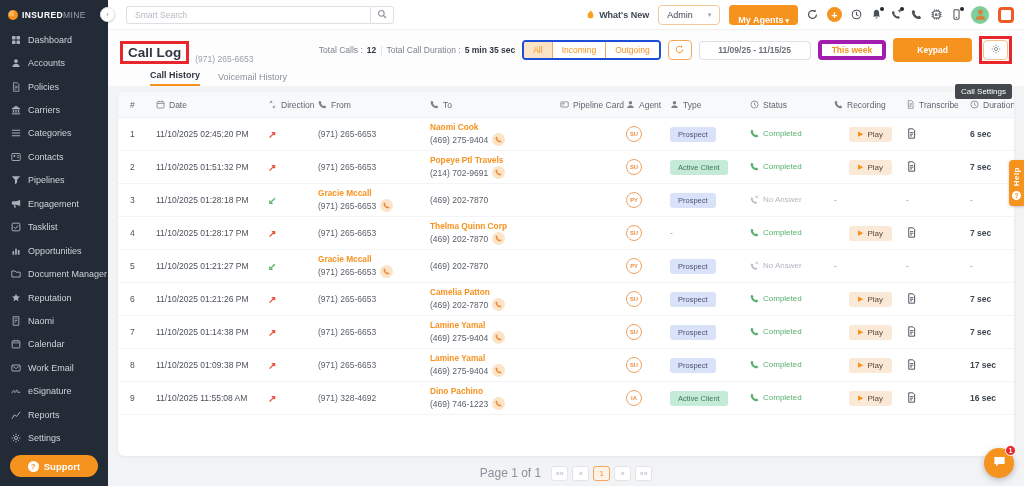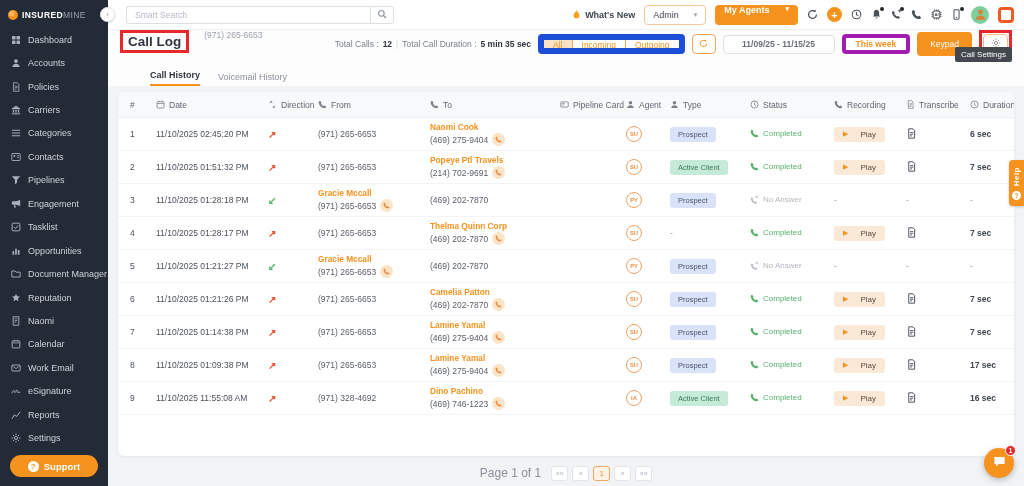--- a/index.html
+++ b/index.html
@@ -26,47 +26,47 @@
   .collapse-btn { position:absolute; left:-8px; top:7px; width:15px; height:15px; border-radius:50%; background:#fff; border:1px solid #e8eaee; box-shadow:0 1px 2px rgba(0,0,0,.18); font-size:8px; color:#8a919b; display:flex; align-items:center; justify-content:center; cursor:pointer; z-index:5; }
   .search { display:flex; height:18px; width:268px; }
   .search input { flex:1; border:1px solid #dcdfe4; border-right:none; border-radius:3px 0 0 3px; font-size:8.5px; padding:0 8px; color:#3f4652; outline:none; font-family:inherit; min-width:0; }
   .search input::placeholder { color:#b4bac2; }
   .search-btn { width:24px; border:1px solid #dcdfe4; background:#fff; border-radius:0 3px 3px 0; color:#8a919b; font-size:10px; display:flex; align-items:center; justify-content:center; cursor:pointer; }
   .topbar-right { margin-left:auto; display:flex; align-items:center; gap:9px; }
   .whats-new { display:flex; align-items:center; gap:3px; font-size:9px; font-weight:bold; color:#3f4652; cursor:pointer; }
   .flame { font-size:11px; color:#f6a21e; display:inline-flex; }
   .admin-select { height:20px; border:1px solid #f5c89a; border-radius:4px; background:#fff; font-size:9px; color:#3f4652; display:flex; align-items:center; gap:15px; padding:0 8px; cursor:pointer; font-family:inherit; }
   .caret { font-size:7px; color:#9aa1ab; }
-  .my-agents { height:20px; background:#f6921e; border:none; border-radius:4px; color:#fff; font-size:9px; font-weight:bold; display:flex; align-items:flex-start; gap:16px; padding:0 9px; cursor:pointer; font-family:inherit; }
+  .my-agents { height:20px; background:#f6921e; border:none; border-radius:4px; color:#fff; font-size:9px; font-weight:bold; display:flex; align-items:flex-end; gap:2px; padding:0 9px; cursor:pointer; font-family:inherit; }
   .my-agents .caret { color:#fff; }
   .tb-icon { position:relative; color:#4a5058; font-size:11px; display:inline-flex; cursor:pointer; }
   .tb-icon.plus { width:15px; height:15px; border-radius:50%; background:#f6921e; color:#fff; font-size:11px; align-items:center; justify-content:center; font-weight:bold; }
   .tb-icon.dot::after { content:""; position:absolute; top:-2px; right:-2px; width:4px; height:4px; border-radius:50%; background:#23282e; }
   .avatar { width:18px; height:18px; border-radius:50%; background:#7ecf9c; display:inline-flex; align-items:flex-end; justify-content:center; color:#d8833c; font-size:13px; overflow:hidden; cursor:pointer; }
   .brand-sq { width:16px; height:16px; border:3.5px solid #f15a24; border-radius:4px; }
 
   
-  .page-head { height:34px; display:flex; align-items:flex-start; padding:0 12px; gap:15px; }
+  .page-head { height:34px; display:flex; align-items:flex-end; padding:0 12px; gap:6px; }
   .annotated { display:inline-block; border:3px solid #e8272b; padding:1px 5px; font-size:13.5px; color:#2f3640; font-weight:bold; }
   .head-phone { font-size:8.5px; color:#9aa1ab; }
   .head-right { margin-left:auto; display:flex; align-items:center; gap:7px; }
   .stats { font-size:8.5px; color:#7c838d; display:flex; gap:4px; align-items:center; white-space:nowrap; }
   .stats b { color:#2f3640; }
   .sep { color:#d7dade; }
-  .filter-group { display:flex; border:6px solid #1d4ed8; border-radius:4px; overflow:hidden; height:20px; }
+  .filter-group { display:flex; border:2px solid #1d4ed8; border-radius:4px; overflow:hidden; height:20px; }
   .fbtn { border:none; background:#fff; color:#f6921e; font-size:8.5px; padding:0 9px; cursor:pointer; border-left:1px solid #f2a85c; font-family:inherit; }
   .fbtn:first-child { border-left:none; }
   .fbtn.active { background:#fbe3c6; }
   .refresh-sm { width:24px; height:20px; border:1px solid #f2a85c; border-radius:4px; background:#fff; color:#f6921e; font-size:9px; display:flex; align-items:center; justify-content:center; cursor:pointer; }
   .date-range { height:19px; border:1px solid #dcdfe4; border-radius:4px; font-size:8.5px; color:#6a7078; display:flex; align-items:center; padding:0 12px; min-width:112px; justify-content:center; cursor:pointer; background:#fff; white-space:nowrap;font-weight:bold; }
   .this-week { height:20px; border:4px solid #a21caf; border-radius:4px; background:#fff; color:#f6921e; font-size:8.5px; font-weight:bold; padding:0 10px; cursor:pointer; font-family:inherit; }
-  .keypad { height:24px; border:none; border-radius:4px; background:#f6921e; color:#fff; font-size:8.5px; font-weight:normal; padding:0 13px; cursor:pointer; font-family:inherit; }
+  .keypad { height:24px; border:none; border-radius:4px; background:#f6921e; color:#fff; font-size:8.5px; font-weight:bold; padding:0 24px; cursor:pointer; font-family:inherit; }
   .gear-wrap { position:relative; border:3px solid #e8272b; padding:1px; display:flex; }
   .gear-btn { width:25px; height:20px; border:1px solid #f2c08a; border-radius:4px; background:#fff; color:#8a919b; font-size:10px; display:flex; align-items:center; justify-content:center; cursor:pointer; }
-  .tooltip { position:absolute; top:14px; right:-3px; background:#43484f; color:#fff; font-size:8px; padding:3px 6px; border-radius:2px; white-space:nowrap; z-index:6; }
+  .tooltip { position:absolute; top:45px; right:-3px; background:#43484f; color:#fff; font-size:8px; padding:3px 6px; border-radius:2px; white-space:nowrap; z-index:6; }
 
   
   .tabs { display:flex; gap:18px; padding:0 14px; height:22px; align-items:flex-end;margin-left:28px; }
   .tab { font-size:9px; color:#8a919b; padding-bottom:4px; cursor:pointer; }
   .tab.active { color:#2f3640; font-weight:bold; border-bottom:2.5px solid #f6921e; }
 
   
   .content { flex:1; background:#f2f3f5; padding:6px 10px 0; display:flex; flex-direction:column; overflow:hidden; }
   .card { background:#fff; border-radius:6px; box-shadow:0 1px 3px rgba(40,50,60,.07); flex:1; overflow:hidden; display:flex; flex-direction:column; margin-bottom:4px; }
   .t-head, .tr { display:grid; grid-template-columns:26px 112px 50px 112px 130px 66px 44px 80px 84px 72px 64px 1fr; align-items:center; padding-left:12px; }
@@ -83,21 +83,21 @@
   .pnum { display:flex; align-items:center; gap:4px; color:#5a616b; white-space:nowrap; }
   .chip { width:13px; height:13px; border-radius:50%; background:#fbe4c8; color:#ef8c3f; display:inline-flex; align-items:center; justify-content:center; font-size:7px; flex-shrink:0; cursor:pointer; }
   .agent-badge { width:16px; height:16px; border-radius:50%; border:1px solid #f0a262; color:#ef8c3f; background:#fff; font-size:5.8px; font-weight:bold; display:inline-flex; align-items:center; justify-content:center; box-shadow:inset 0 0 0 1.5px #fff; }
   .badge { font-size:7.5px; padding:3px 8px; border-radius:3px; display:inline-block; white-space:nowrap; }
   .badge.prospect { background:#d9e2f8; color:#47536f; }
   .badge.active { background:#c5ead7; color:#3c7a5a; }
   .status { display:inline-flex; align-items:center; gap:4px; font-size:8px; white-space:nowrap; }
   .status .si { font-size:9px; display:inline-flex; }
   .status.completed { color:#56b06c; }
   .status.noanswer { color:#b2b8c0; }
-  .play-pill { display:inline-flex; align-items:center; gap:12px; background:#fbe9d8; border-radius:3px; padding:3px 9px; font-size:8px; color:#5a4a3f; cursor:pointer; }
+  .play-pill { display:inline-flex; align-items:center; gap:4px; background:#fbe9d8; border-radius:3px; padding:3px 9px; font-size:8px; color:#5a4a3f; cursor:pointer;margin-left:15px; }
   .play-pill .pt { color:#f6921e; font-size:7px; }
   .doc-icon { color:#3f4652; font-size:11px; display:inline-flex; cursor:pointer; }
   .dash { color:#9aa1ab; }
   .dur { font-weight:bold; color:#3f4652; }
 
   
   .pagination { height:26px; display:flex; align-items:center; justify-content:center; gap:4px; }
   .pg-label { font-size:12px; color:#8a919b; margin-right:6px; }
   .pg-btn { min-width:17px; height:15px; border:1px solid #e2e5ea; background:#fff; border-radius:3px; font-size:7px; color:#aeb4bd; display:flex; align-items:center; justify-content:center; cursor:pointer; padding:0 3px; font-family:inherit; }
   .pg-btn.active { border-color:#f2a85c; color:#f6921e; background:#fdf3e7; font-size:8px; }

